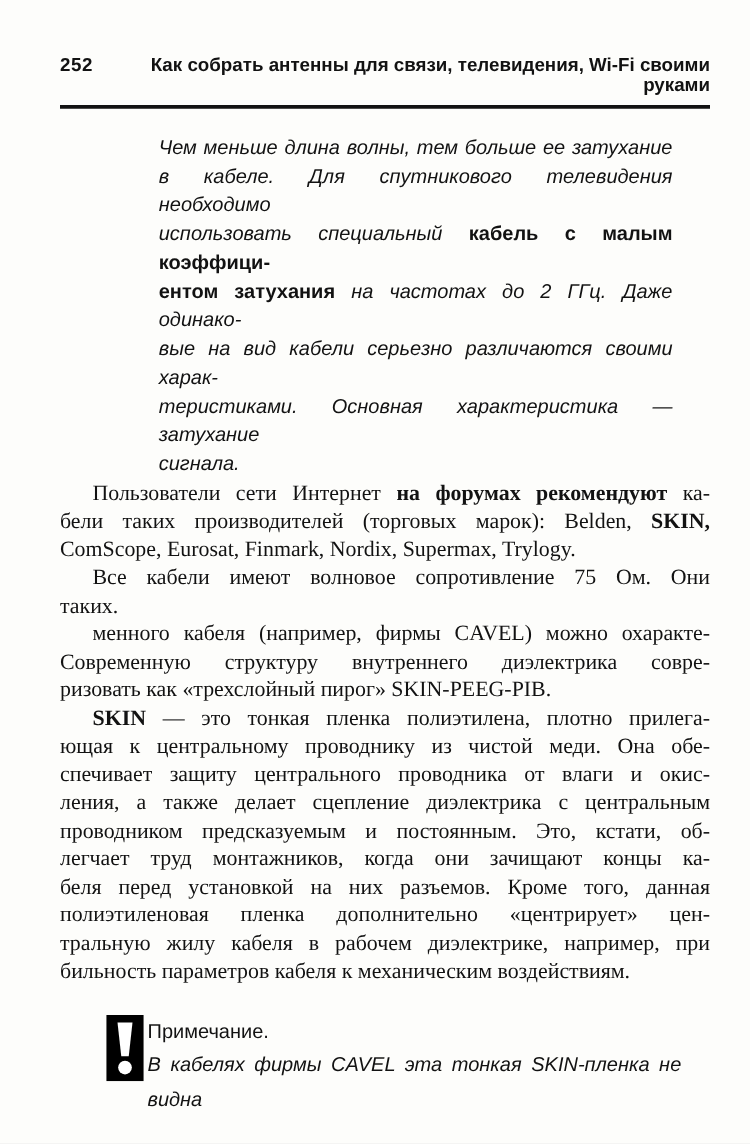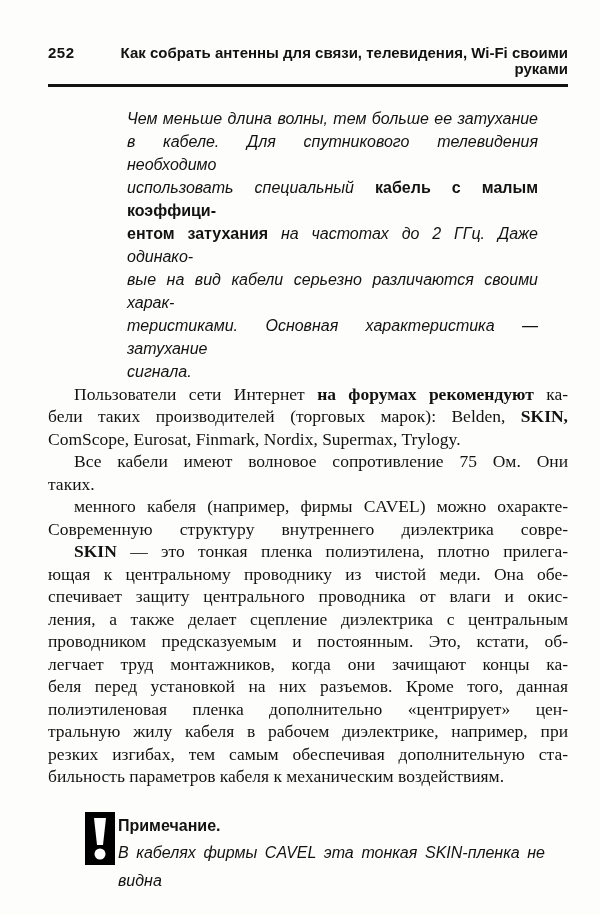--- a/index.html
+++ b/index.html
@@ -47,21 +47,21 @@
   .para .tline:first-child { padding-left: 26px; }
 
   
   .note { margin-top: 24px; display: flex; align-items: flex-start; }
   .note-icon { margin-left: 37px; width: 30px; height: 53px; flex: 0 0 auto; }
   .note-content {
     margin-left: 3px; flex: 1 1 auto; margin-right: 23px;
     font-family: "Liberation Sans", sans-serif;
     font-size: 16px; line-height: 27.5px;
   }
-  .note-title { font-weight: bold; }
+  .note-title { font-weight: normal; }
 </style>
 </head>
 <body>
 
 <div class="page">
 
   <header class="hdr">
     <span class="num">252</span>
     <span class="title">Как собрать антенны для связи, телевидения, Wi-Fi своими руками</span>
   </header>
@@ -83,32 +83,32 @@
         <div class="tline"><span>бели таких производителей (торговых марок): Belden, </span><span class="b">SKIN,</span></div>
         <div class="tline tlast"><span>ComScope, Eurosat, Finmark, Nordix, Supermax, Trylogy.</span></div>
       </div>
       <div class="para">
         <div class="tline"><span>Все кабели имеют волновое сопротивление 75 Ом. Они</span></div>
         <div class="tline tlast"><span>таких.</span></div>
       </div>
       <div class="para">
         <div class="tline"><span>менного кабеля (например, фирмы CAVEL) можно охаракте-</span></div>
         <div class="tline"><span>Современную структуру внутреннего диэлектрика совре-</span></div>
+        <div class="tline tlast"><span>ризовать как «трехслойный пирог» SKIN-PEEG-PIB.</span></div>
       </div>
       <div class="para">
         <div class="tline"><span class="b">SKIN</span><span> — это тонкая пленка полиэтилена, плотно прилега-</span></div>
         <div class="tline"><span>ющая к центральному проводнику из чистой меди. Она обе-</span></div>
         <div class="tline"><span>спечивает защиту центрального проводника от влаги и окис-</span></div>
         <div class="tline"><span>ления, а также делает сцепление диэлектрика с центральным</span></div>
         <div class="tline"><span>проводником предсказуемым и постоянным. Это, кстати, об-</span></div>
         <div class="tline"><span>легчает труд монтажников, когда они зачищают концы ка-</span></div>
         <div class="tline"><span>беля перед установкой на них разъемов. Кроме того, данная</span></div>
         <div class="tline"><span>полиэтиленовая пленка дополнительно «центрирует» цен-</span></div>
         <div class="tline"><span>тральную жилу кабеля в рабочем диэлектрике, например, при</span></div>
-        <div class="tline"><span>резких изгибах, тем самым обеспечивая дополнительную ста-</span></div>
         <div class="tline tlast"><span>бильность параметров кабеля к механическим воздействиям.</span></div>
       </div>
     </section>
 
   <section class="note">
     <svg class="note-icon" viewBox="0 0 30 53" xmlns="http://www.w3.org/2000/svg">
       <rect x="0" y="0" width="30" height="53" fill="#000000"></rect>
       <path d="M 9 6 L 21 6 L 18 33 L 12 33 Z" fill="#ffffff"></path>
       <circle cx="15" cy="42" r="5.5" fill="#ffffff"></circle>
     </svg>

